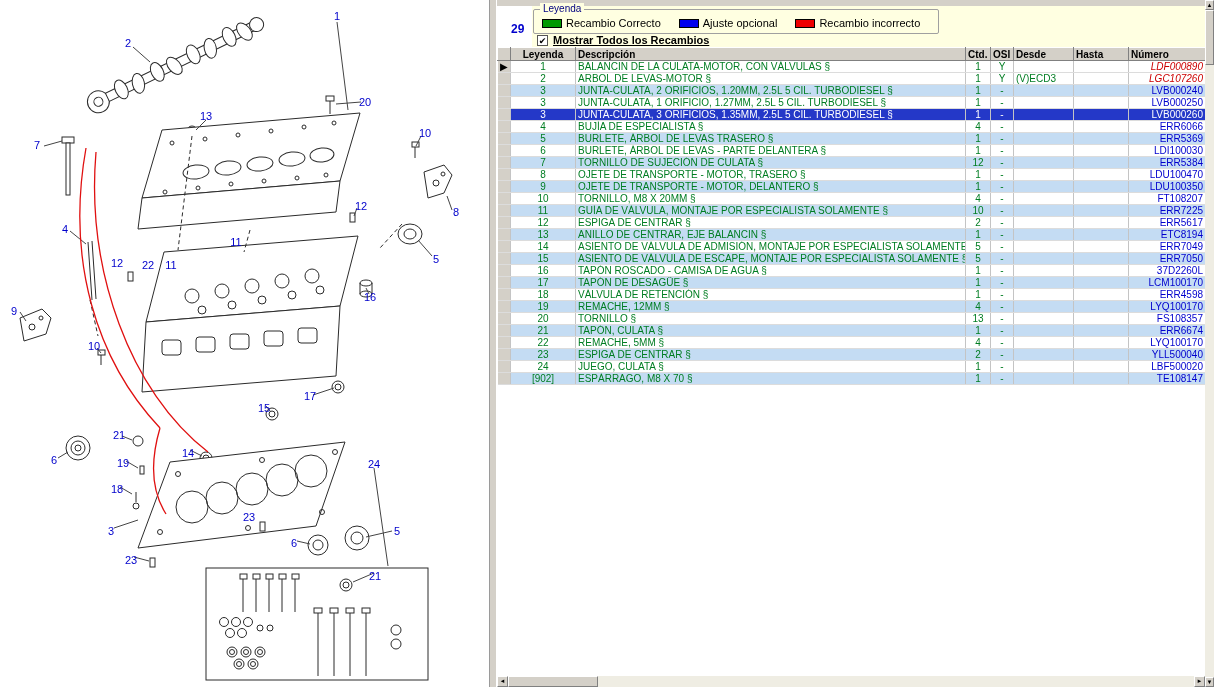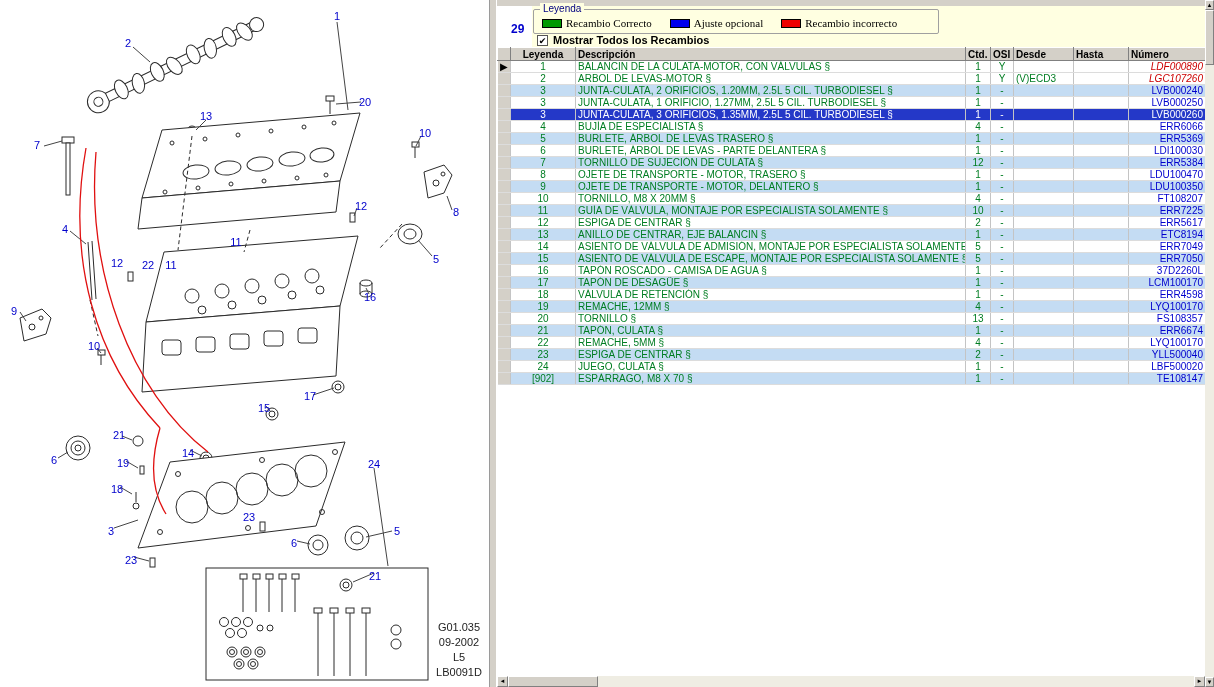--- a/index.html
+++ b/index.html
@@ -40,27 +40,27 @@
     position:absolute;left:36px;top:3px;width:406px;height:25px;
     border:1px solid #a0a0a0;border-radius:2px;
     display:flex;align-items:center;gap:18px;padding:3px 8px 0 8px;
   }
   #legend-title{
     position:absolute;top:-7px;left:6px;background:#ffffe1;padding:0 3px;
     font-size:10px;color:#000080;
   }
   .legend-item{display:flex;align-items:center;gap:4px;}
   .swatch{width:20px;height:9px;border:1px solid #000;}
-  .legend-label{font-size:11px;color:#000;white-space:nowrap;font-family:Liberation Serif, serif;}
+  .legend-label{font-size:11px;color:#000;white-space:nowrap;}
   #checkbox-row{position:absolute;left:40px;top:28px;display:flex;align-items:center;gap:5px;}
   #show-all-checkbox{
     width:11px;height:11px;background:#fff;border:1px solid #555;
     font-size:9px;line-height:10px;text-align:center;color:#000;cursor:pointer;
   }
-  #checkbox-label{font-size:11px;font-weight:bold;color:#000;}
+  #checkbox-label{font-size:11px;font-weight:bold;color:#000;text-decoration:underline;}
   
   #parts-table{border-collapse:collapse;table-layout:fixed;width:708px;}
   #parts-table th{
     height:13px;background:#d4d0c8;
     border-top:1px solid #fff;border-left:1px solid #fff;
     border-right:1px solid #808080;border-bottom:1px solid #808080;
     font-size:10px;font-weight:bold;color:#000;text-align:left;padding:0 2px;
     white-space:nowrap;overflow:hidden;
   }
   #parts-table th.center{text-align:center;padding:0;}
@@ -333,26 +333,20 @@
       <span class="callout" style="left: 54px; top: 460px;">6</span>
       <span class="callout" style="left: 117px; top: 489px;">18</span>
       <span class="callout" style="left: 111px; top: 531px;">3</span>
       <span class="callout" style="left: 131px; top: 560px;">23</span>
       <span class="callout" style="left: 249px; top: 517px;">23</span>
       <span class="callout" style="left: 294px; top: 543px;">6</span>
       <span class="callout" style="left: 397px; top: 531px;">5</span>
       <span class="callout" style="left: 374px; top: 464px;">24</span>
       <span class="callout" style="left: 375px; top: 576px;">21</span>
     </div>
-  <div id="diagram-footer">
-      <div>G01.035</div>
-      <div>09-2002</div>
-      <div>L5</div>
-      <div>LB0091D</div>
-    </div>
 </div>
 
 <div id="pane-divider"></div>
 
 <div id="right-pane">
   <div id="top-strip"></div>
 
   <div id="legend-band">
     <div id="page-col"></div>
     <span id="page-indicator">29</span>

